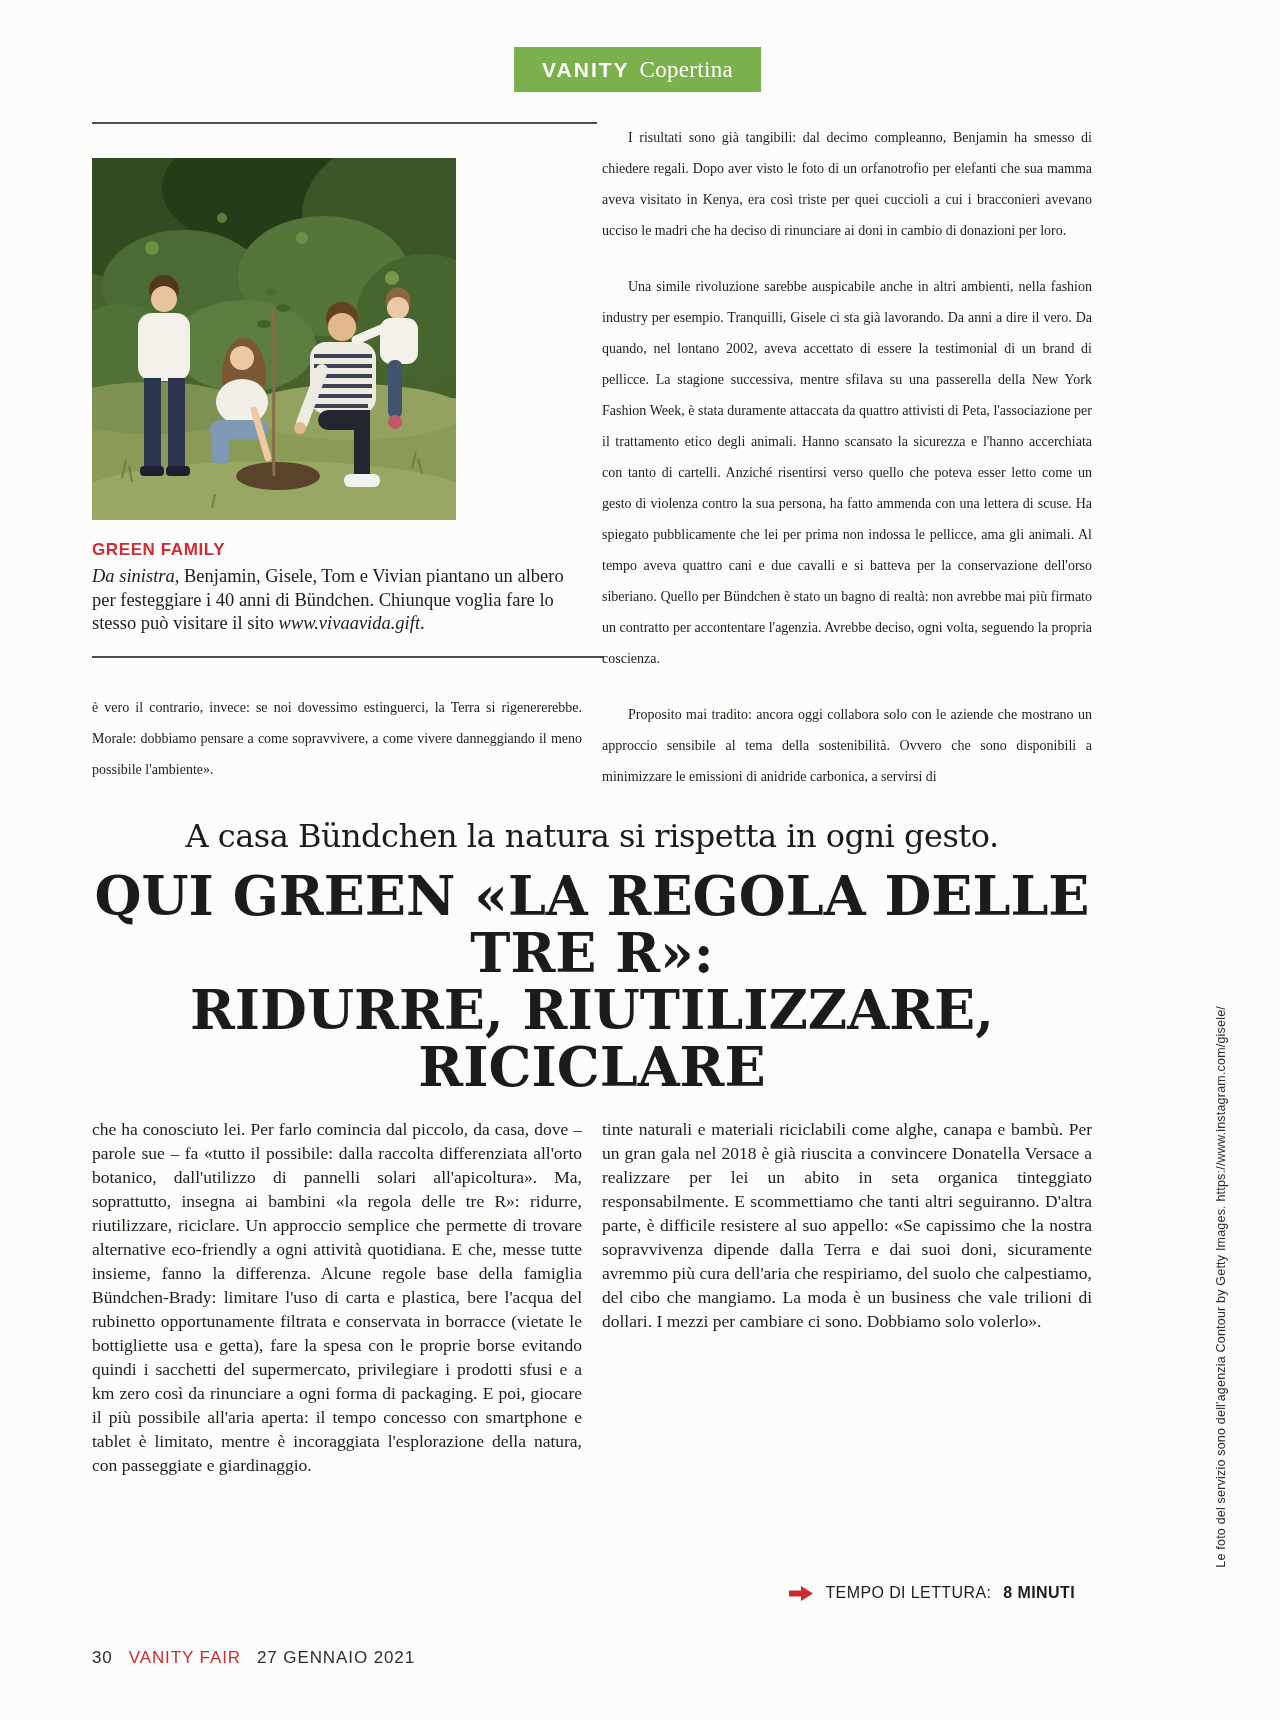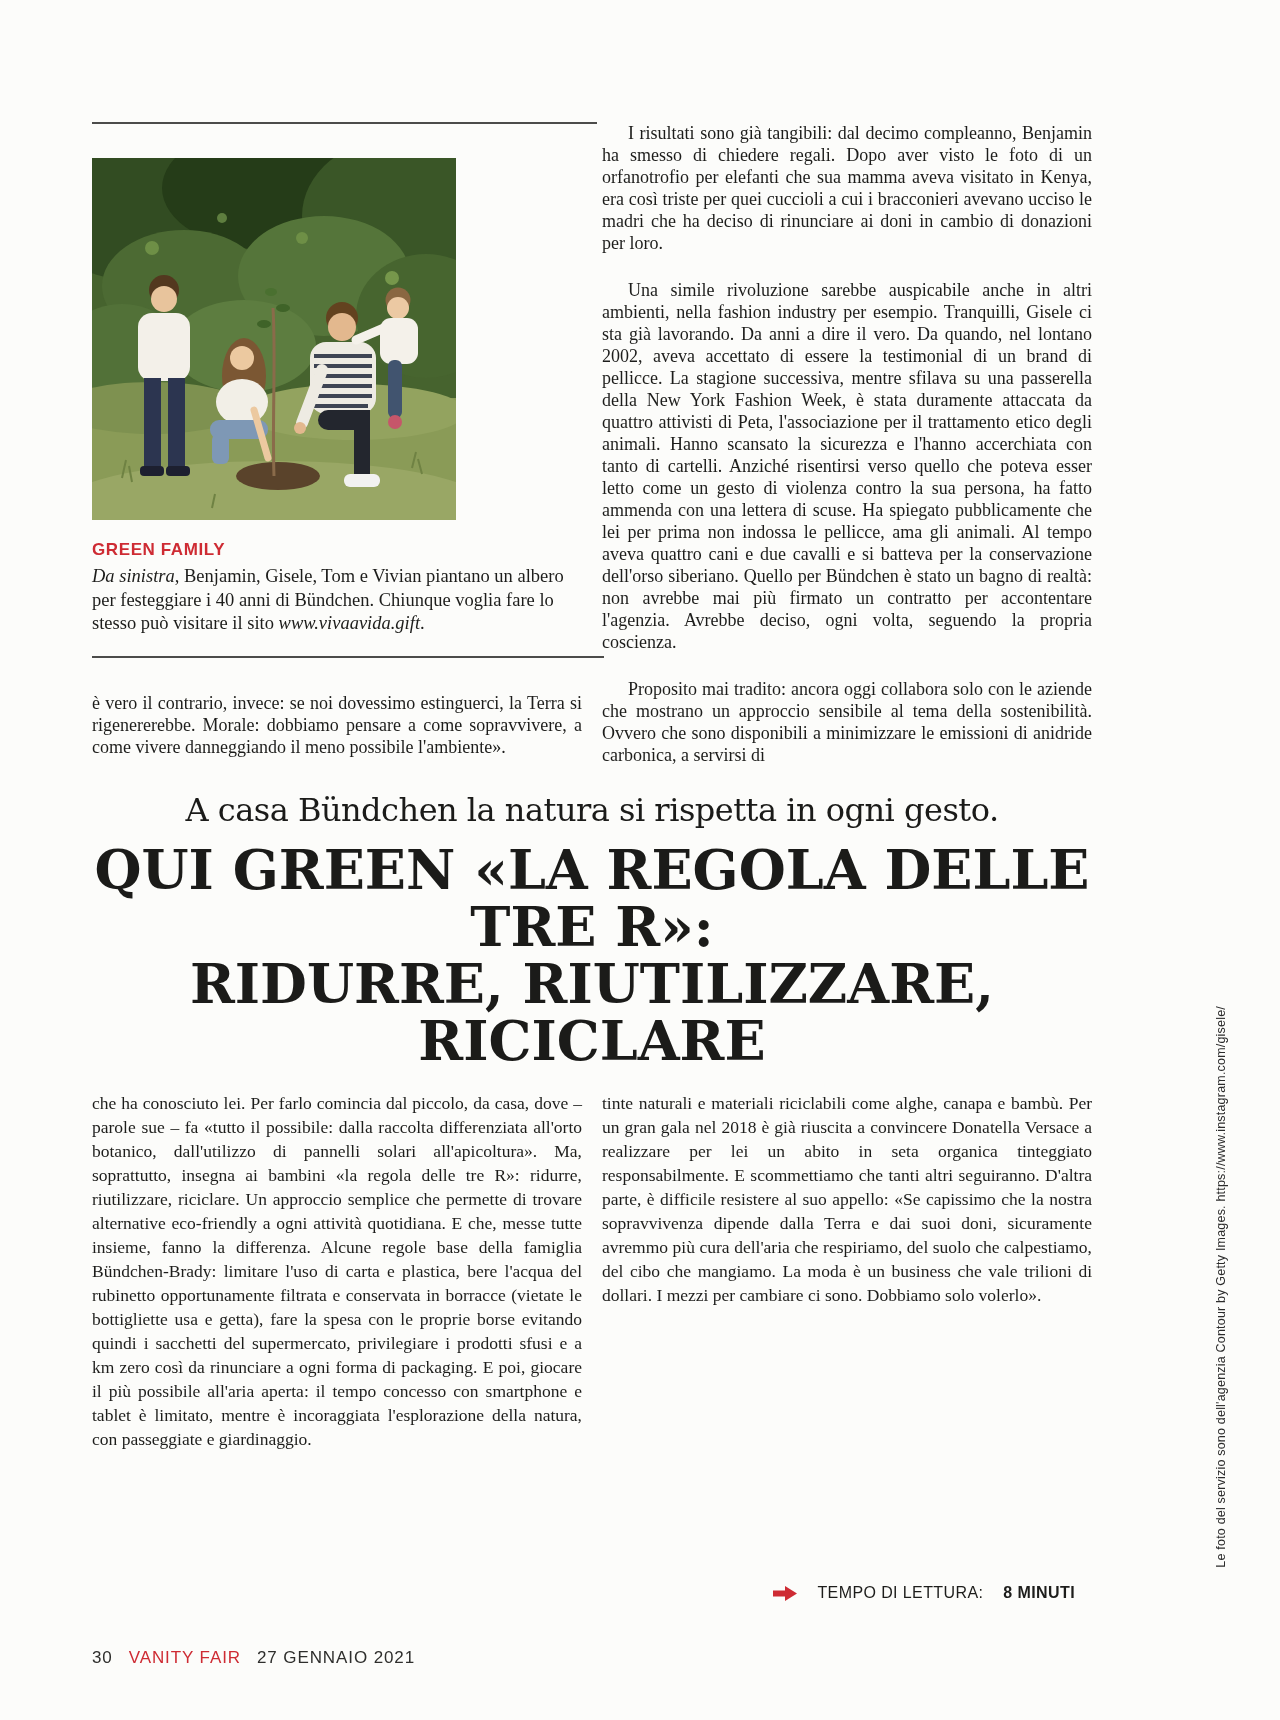--- a/index.html
+++ b/index.html
@@ -17,21 +17,21 @@
     padding:0 28px; gap:10px; box-sizing:border-box;
   }
   .kicker-brand { font-family:"Liberation Sans", sans-serif; font-weight:700; font-size:21px; letter-spacing:2px; }
   .kicker-section { font-family:"Liberation Serif", serif; font-size:23px; letter-spacing:0.3px; }
 
   
   .content { position:absolute; left:92px; top:122px; width:1000px; }
   .cols { display:grid; grid-template-columns:490px 490px; column-gap:20px; }
 
   p.body {
-    font-size:18px; line-height:22px; text-align:justify; margin:0;
+    font-size:14px; line-height:31px; text-align:justify; margin:0;
     hyphens:auto; -webkit-hyphens:auto;
   }
   p.body + p.body { margin-top:25px; }
   p.indent { text-indent:26px; }
 
   .bottom p.body { font-size:17.5px; line-height:24px; }
 
   .rule { border:0; border-top:2px solid #4c4c4a; margin:0; }
   .rule-top { width:505px; margin-bottom:34px; }
   .rule-mid { width:512px; margin-top:20px; margin-bottom:34px; }
@@ -55,21 +55,21 @@
     font-family:"DejaVu Serif","Liberation Serif",serif;
     font-size:54px; line-height:57px; font-weight:700; letter-spacing:0px; margin:0;
   }
 
   .bottom { margin-top:21px; }
 
   
   .reading {
     position:absolute; right:205px; top:1584px;
     font-family:"Liberation Sans", sans-serif; font-size:16px; letter-spacing:0.4px;
-    color:#1d1d1b; display:flex; align-items:center; gap:20px; white-space:nowrap;
+    color:#1d1d1b; display:flex; align-items:center; gap:12px; white-space:nowrap;
   }
   .reading .val { font-weight:700; }
 
   
   .footer {
     position:absolute; left:92px; top:1648px;
     font-family:"Liberation Sans", sans-serif; font-size:17px; letter-spacing:0.9px;
     color:#2e2e2c; display:flex; gap:16px; align-items:baseline;
   }
   .footer .mag { color:#ce2b33; }
@@ -80,20 +80,24 @@
     writing-mode:vertical-rl; transform:rotate(180deg);
     font-family:"Liberation Sans", sans-serif; font-size:12.5px;
     color:#2b2b2b; letter-spacing:0.2px; white-space:nowrap;
   }
 </style>
 </head>
 <body>
 
 <div class="page">
 
+  <div class="kicker">
+    <span class="kicker-brand">VANITY</span>
+    <span class="kicker-section">Copertina</span>
+  </div>
 
   <div class="content">
 
     <div class="cols">
       <div>
         <hr class="rule rule-top">
 
         <div class="photo-wrap">
           <svg viewBox="0 0 364 362" width="364" height="362" aria-hidden="true">
             <rect width="364" height="362" fill="#46632e"></rect>

